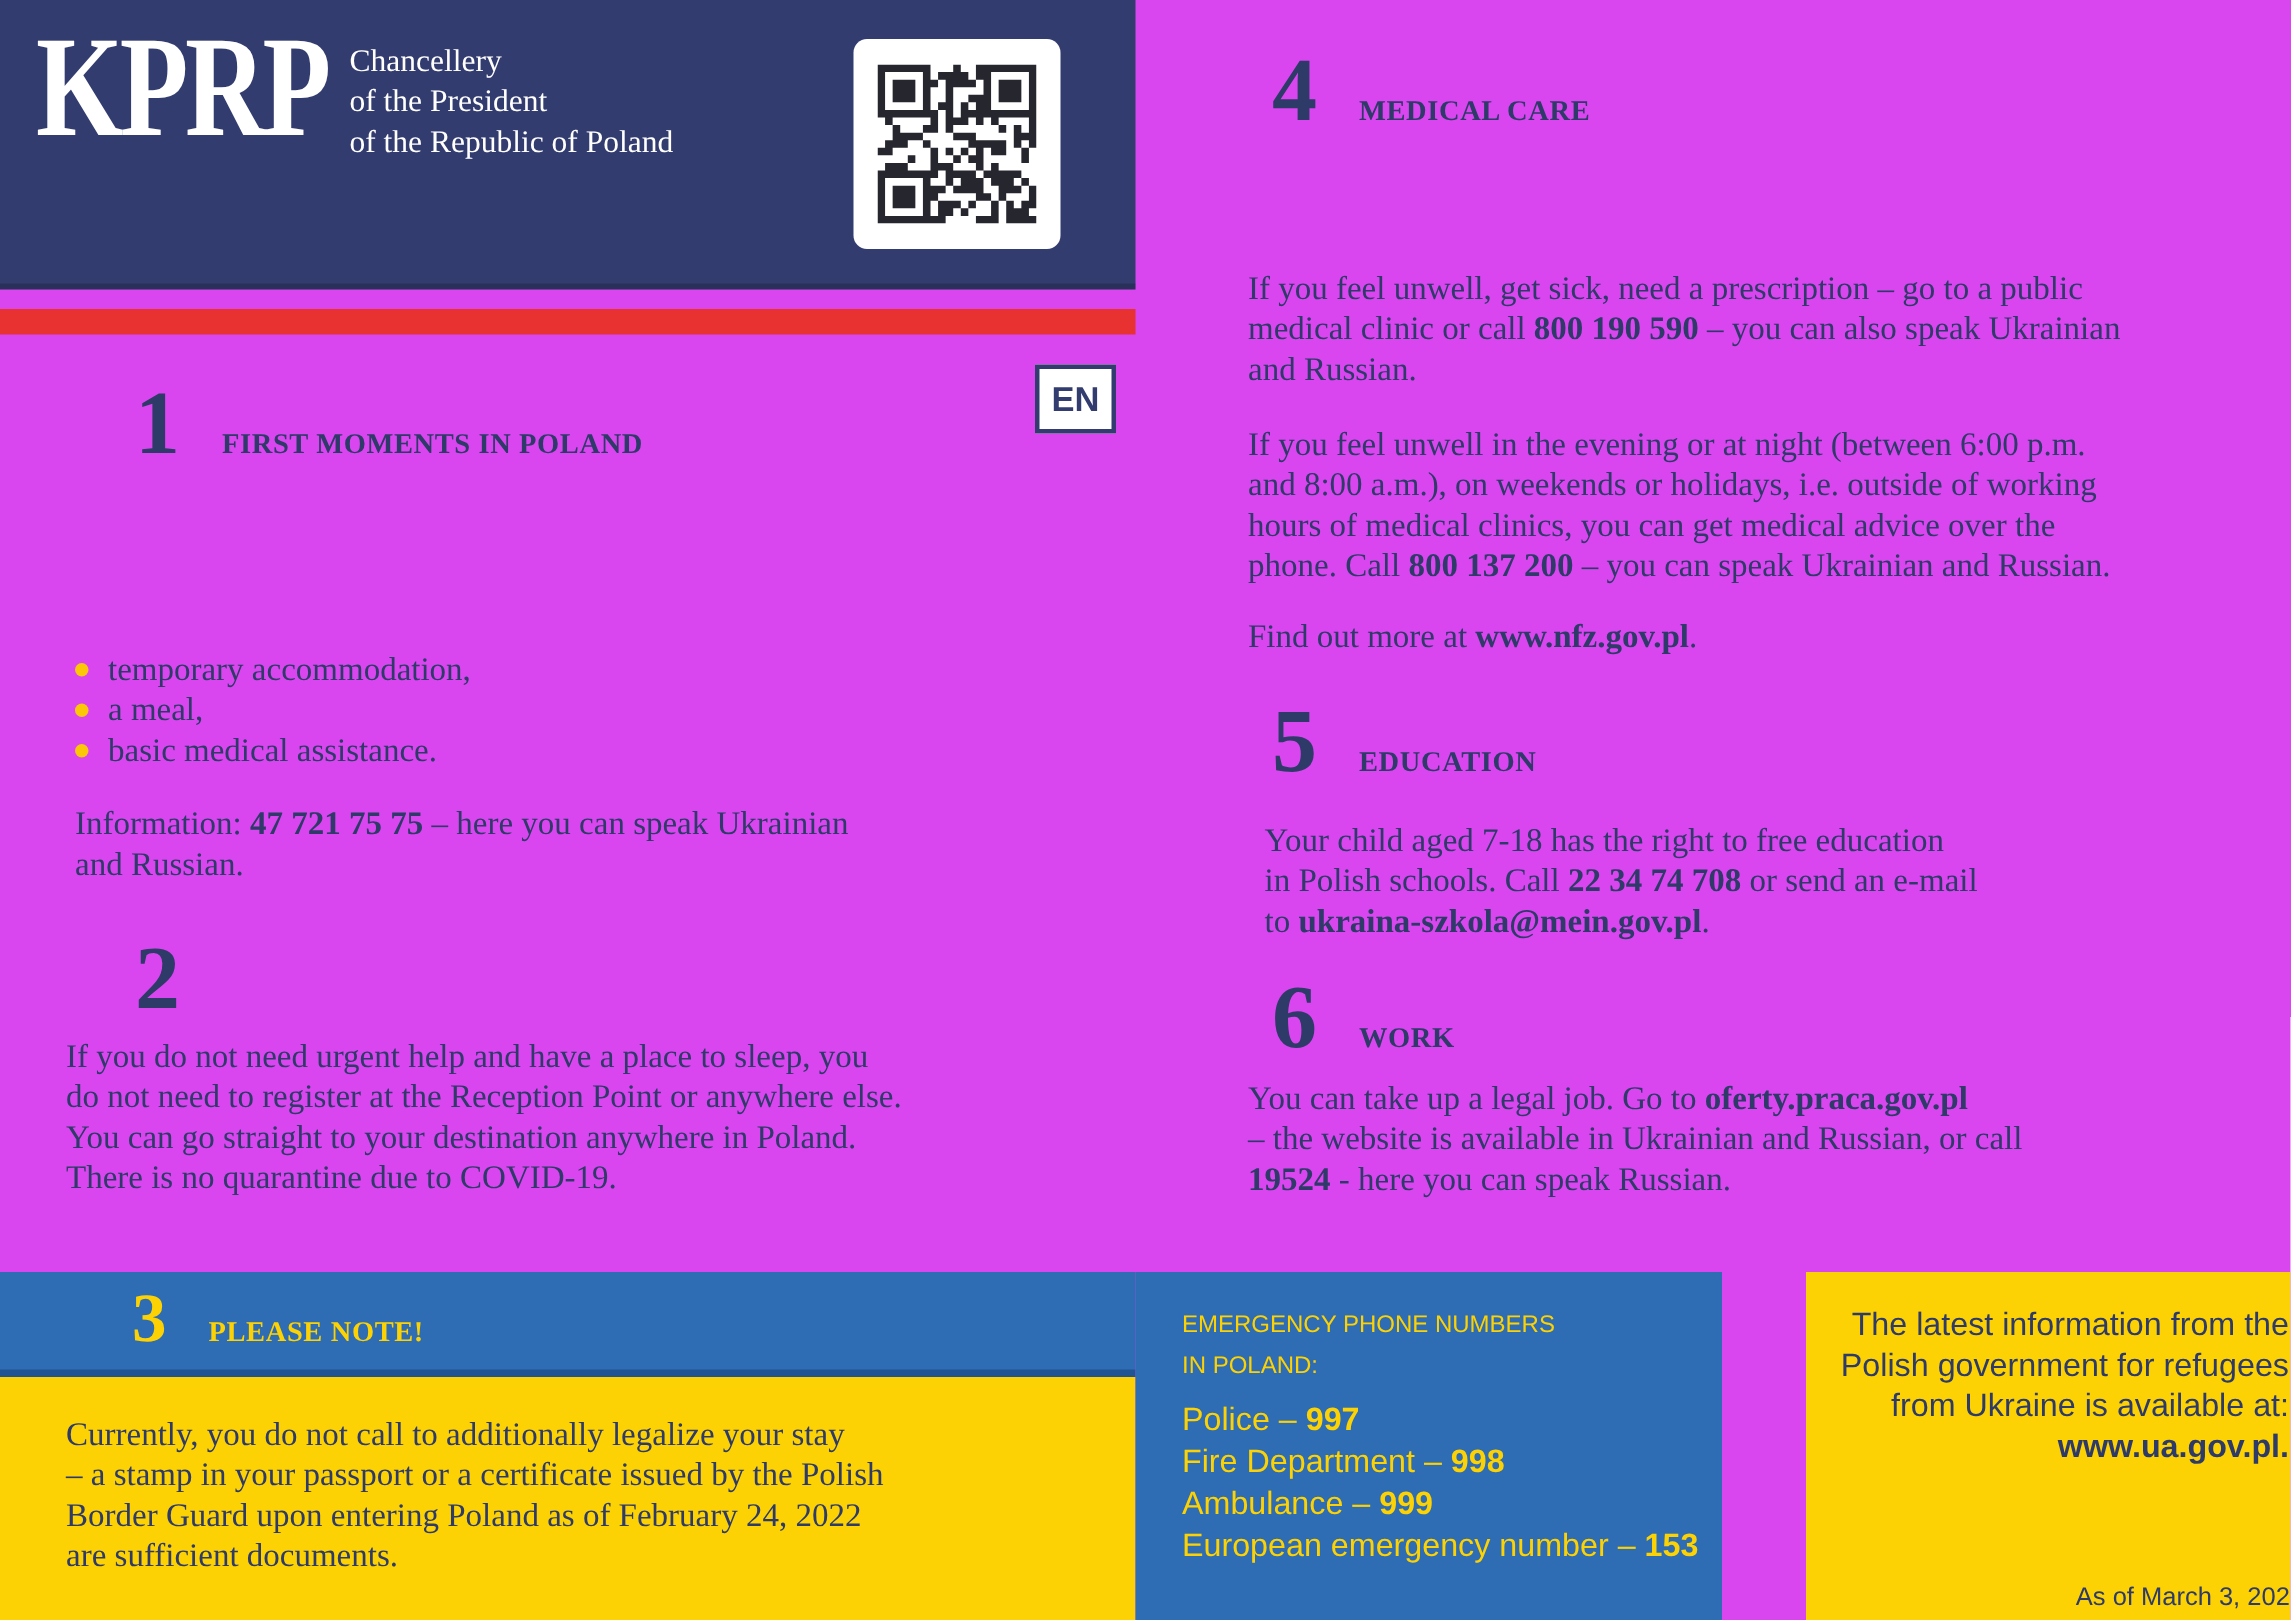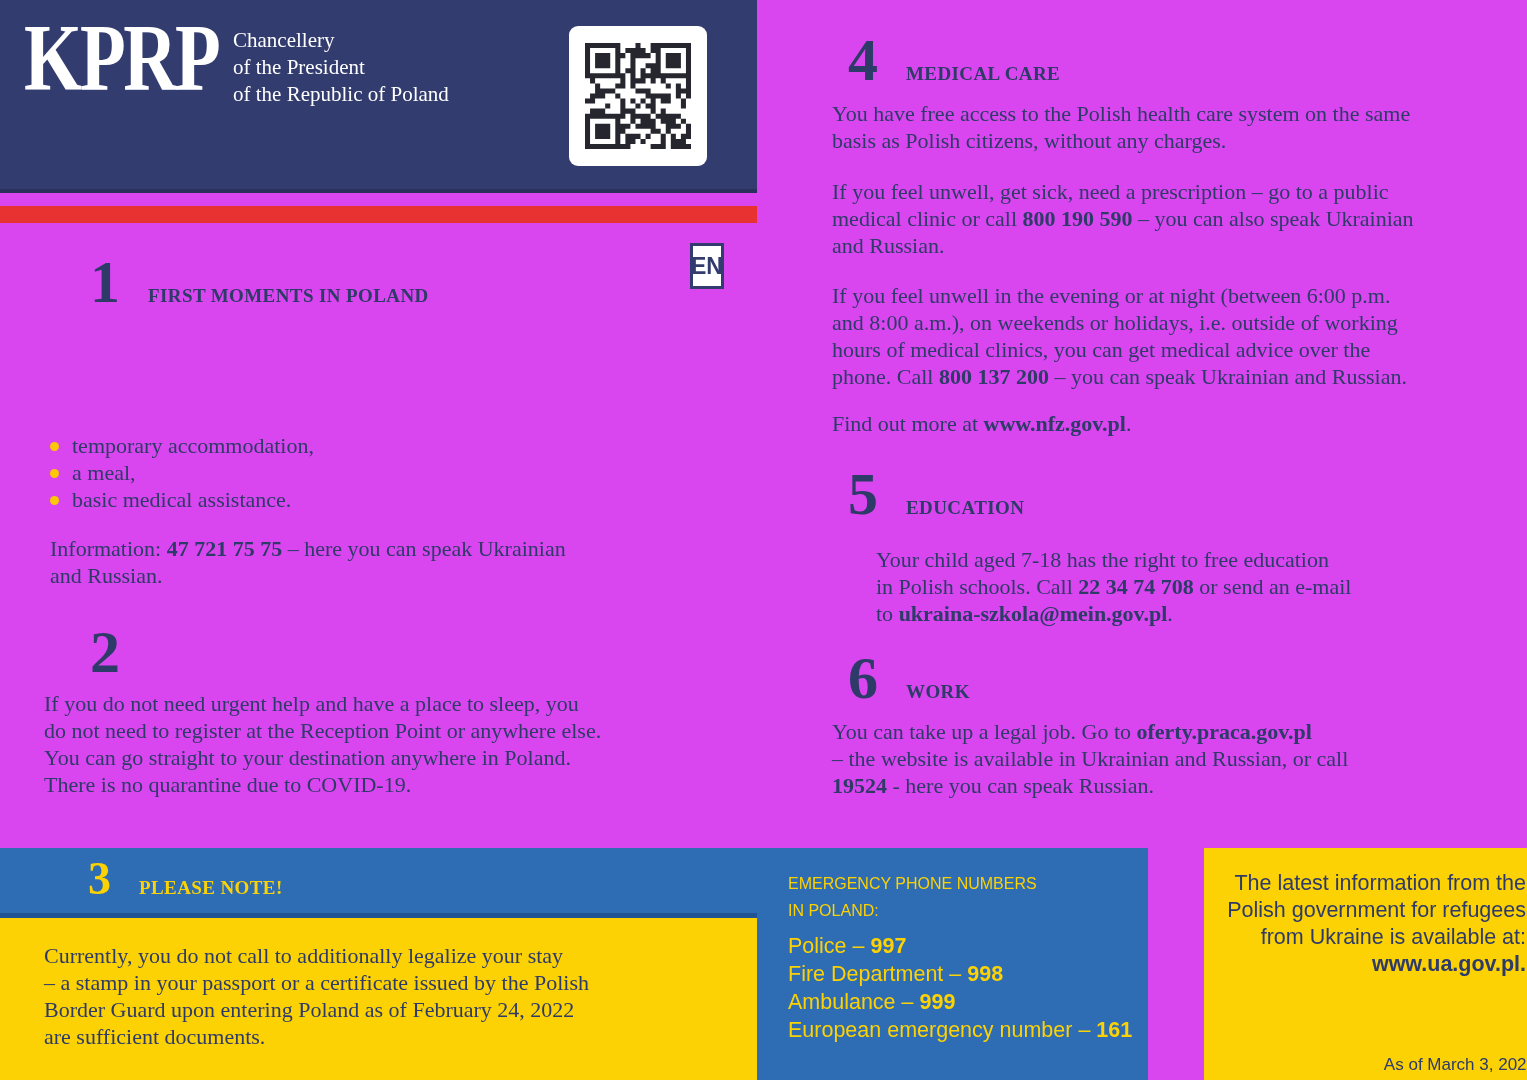--- a/index.html
+++ b/index.html
@@ -15,21 +15,21 @@
   .brandbar{position:absolute;left:0;top:0;width:757px;height:193px;background:var(--navy);
             box-shadow:inset 0 -4px 0 rgba(0,0,0,.18)}
   .logo{position:absolute;left:24px;top:10px;color:#fff;font-weight:bold;font-size:96px;line-height:96px;
         transform:scaleX(.78);transform-origin:left top;letter-spacing:-3px}
   .org{position:absolute;left:233px;top:27px;color:#fff;font-size:21px;line-height:27px}
   .qr-box{position:absolute;left:569px;top:26px;width:138px;height:140px;background:#fff;border-radius:9px;
           display:flex;align-items:center;justify-content:center}
   .stripe-red{position:absolute;left:0;top:206px;width:757px;height:17px;background:var(--red)}
 
   
-  .en-badge{position:absolute;left:690px;top:243px;width:34px;height:46px;background:#fff;
+  .en-badge{position:absolute;left:690px;top:243px;width:54px;height:46px;background:#fff;
             border:3px solid var(--navy);display:flex;align-items:center;justify-content:center;
             font-family:"Liberation Sans",sans-serif;font-weight:bold;font-size:23px;color:var(--navy)}
 
   
   .sec-head{position:absolute;display:flex;align-items:baseline;gap:28px;color:var(--text)}
   .sec-num{font-weight:bold;font-size:60px;line-height:1}
   .sec-title{font-weight:bold;font-size:19px;letter-spacing:.4px}
   #s1-head{left:90px;top:252px}
   #s2-head{left:90px;top:622px}
   #s4-head{left:848px;top:30px}
@@ -42,21 +42,21 @@
   #s1-bullets{left:50px;top:432px;list-style:none}
   #s1-bullets li{line-height:27px}
   .dot{display:inline-block;width:9px;height:9px;border-radius:50%;background:var(--bullet);
        margin-right:13px;transform:translateY(-2px)}
   #s1-info{left:50px;top:535px}
   #s2-body{left:44px;top:690px}
   #s4-p1{left:832px;top:100px}
   #s4-p2{left:832px;top:178px}
   #s4-p3{left:832px;top:282px}
   #s4-p4{left:832px;top:410px}
-  #s5-p{left:876px;top:546px}
+  #s5-p{left:843px;top:546px}
   #s6-p{left:832px;top:718px}
 
   
   .band{position:absolute;left:0;top:848px;width:757px;height:70px;background:var(--blue);
         box-shadow:inset 0 -5px 0 rgba(10,40,90,.35)}
   .band .sec-head{left:88px;top:8px;color:var(--yellow)}
   .band .sec-num{font-size:46px}
   .note{position:absolute;left:0;top:918px;width:757px;height:162px;background:var(--yellow)}
   #s3-body{left:44px;top:24px}
 
@@ -107,21 +107,20 @@
 
   <div class="sec-head" id="s2-head">
     <span class="sec-num">2</span>
   </div>
   <p class="body" id="s2-body"><span>If you do not need urgent help and have a place to sleep, you</span><br><span>do not need to register at the Reception Point or anywhere else.</span><br><span>You can go straight to your destination anywhere in Poland.</span><br><span>There is no quarantine due to COVID-19.</span></p>
 
   <div class="sec-head" id="s4-head">
     <span class="sec-num">4</span>
     <h2 class="sec-title">MEDICAL CARE</h2>
   </div>
-  <p class="body" id="s4-p1"><span>You have free access to the Polish health care system on the same</span><br><span>basis as Polish citizens, without any charges.</span></p>
   <p class="body" id="s4-p2"><span>If you feel unwell, get sick, need a prescription – go to a public</span><br><span>medical clinic or call </span><b>800 190 590</b><span> – you can also speak Ukrainian</span><br><span>and Russian.</span></p>
   <p class="body" id="s4-p3"><span>If you feel unwell in the evening or at night (between 6:00 p.m.</span><br><span>and 8:00 a.m.), on weekends or holidays, i.e. outside of working</span><br><span>hours of medical clinics, you can get medical advice over the</span><br><span>phone. Call </span><b>800 137 200</b><span> – you can speak Ukrainian and Russian.</span></p>
   <p class="body" id="s4-p4"><span>Find out more at </span><b>www.nfz.gov.pl</b><span>.</span></p>
 
   <div class="sec-head" id="s5-head">
     <span class="sec-num">5</span>
     <h2 class="sec-title">EDUCATION</h2>
   </div>
   <p class="body" id="s5-p"><span>Your child aged 7-18 has the right to free education</span><br><span>in Polish schools. Call </span><b>22 34 74 708</b><span> or send an e-mail</span><br><span>to </span><b>ukraina-szkola@mein.gov.pl</b><span>.</span></p>
 
@@ -140,21 +139,21 @@
   <div class="note">
     <p class="body" id="s3-body"><span>Currently, you do not call to additionally legalize your stay</span><br><span>– a stamp in your passport or a certificate issued by the Polish</span><br><span>Border Guard upon entering Poland as of February 24, 2022</span><br><span>are sufficient documents.</span></p>
   </div>
 
   <div class="emg">
     <p class="emg-title"><span>EMERGENCY PHONE NUMBERS</span><br><span>IN POLAND:</span></p>
     <div class="emg-lines">
       <p><span>Police – </span><b>997</b></p>
       <p><span>Fire Department – </span><b>998</b></p>
       <p><span>Ambulance – </span><b>999</b></p>
-      <p><span>European emergency number  – </span><b>161</b></p>
+      <p><span>European emergency number  – </span><b>153</b></p>
     </div>
   </div>
 
   <div class="infobox">
     <p class="info-lines"><span>The latest information from the</span><br><span>Polish government for refugees</span><br><span>from Ukraine is available at:</span><br><b>www.ua.gov.pl.</b></p>
     <p class="footnote">As of March 3, 2022</p>
   </div>
 
 </div>
 

